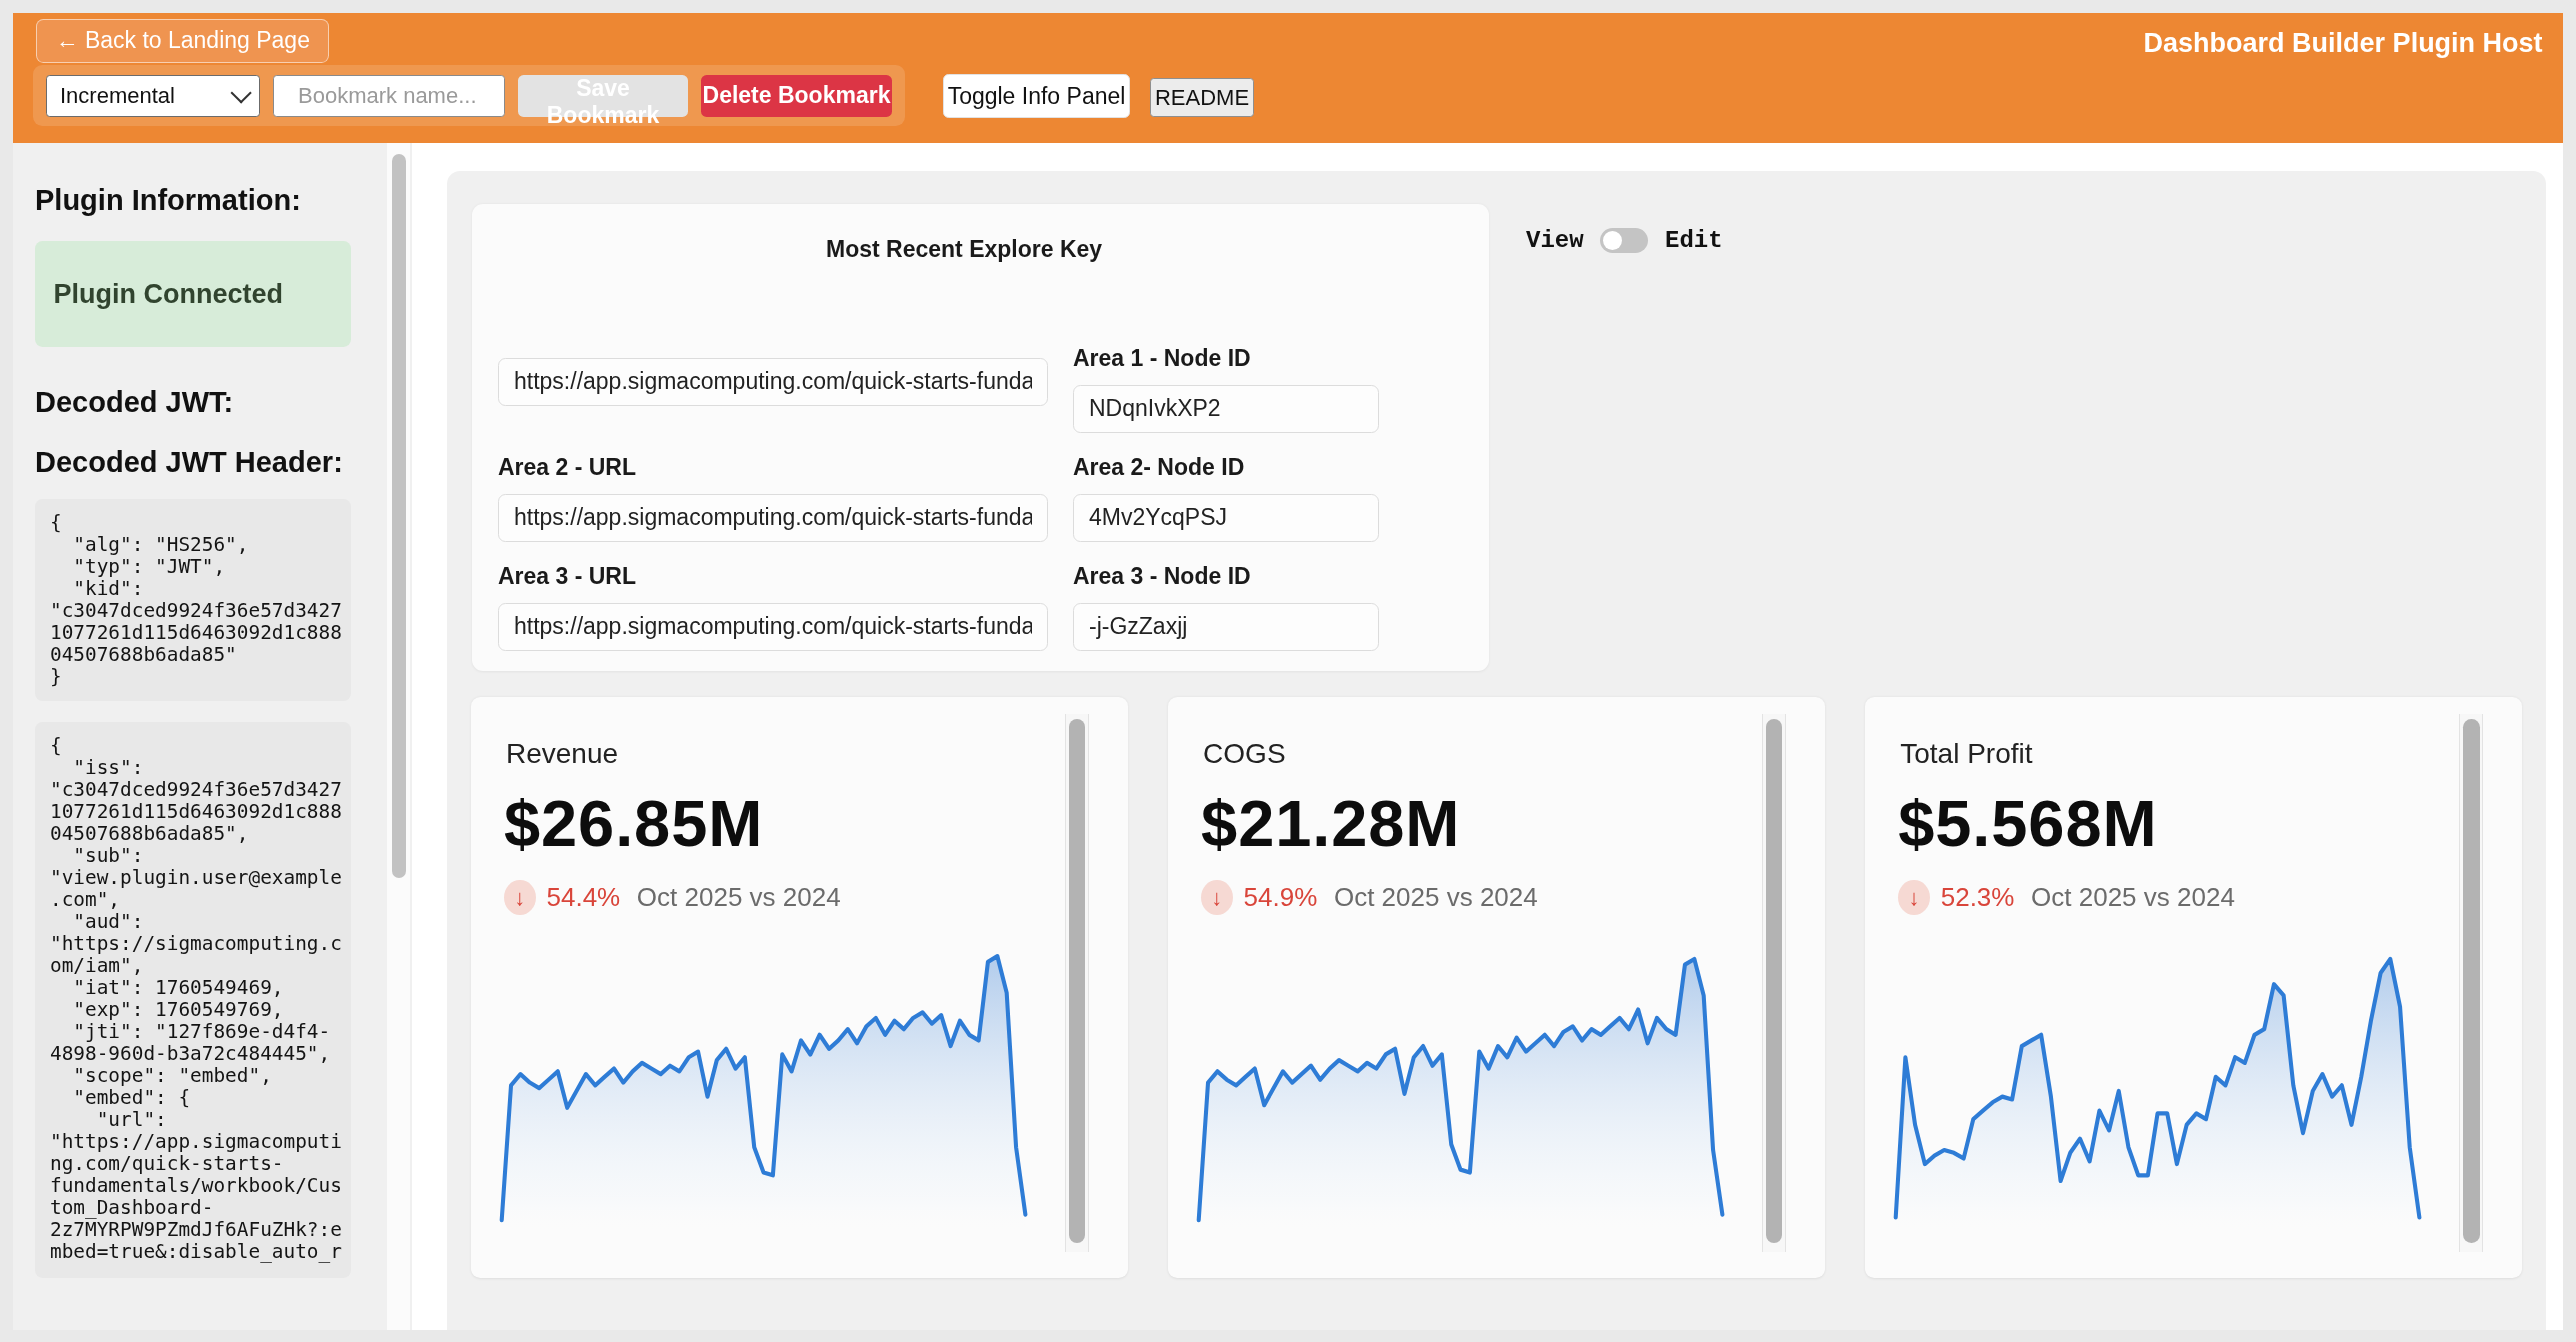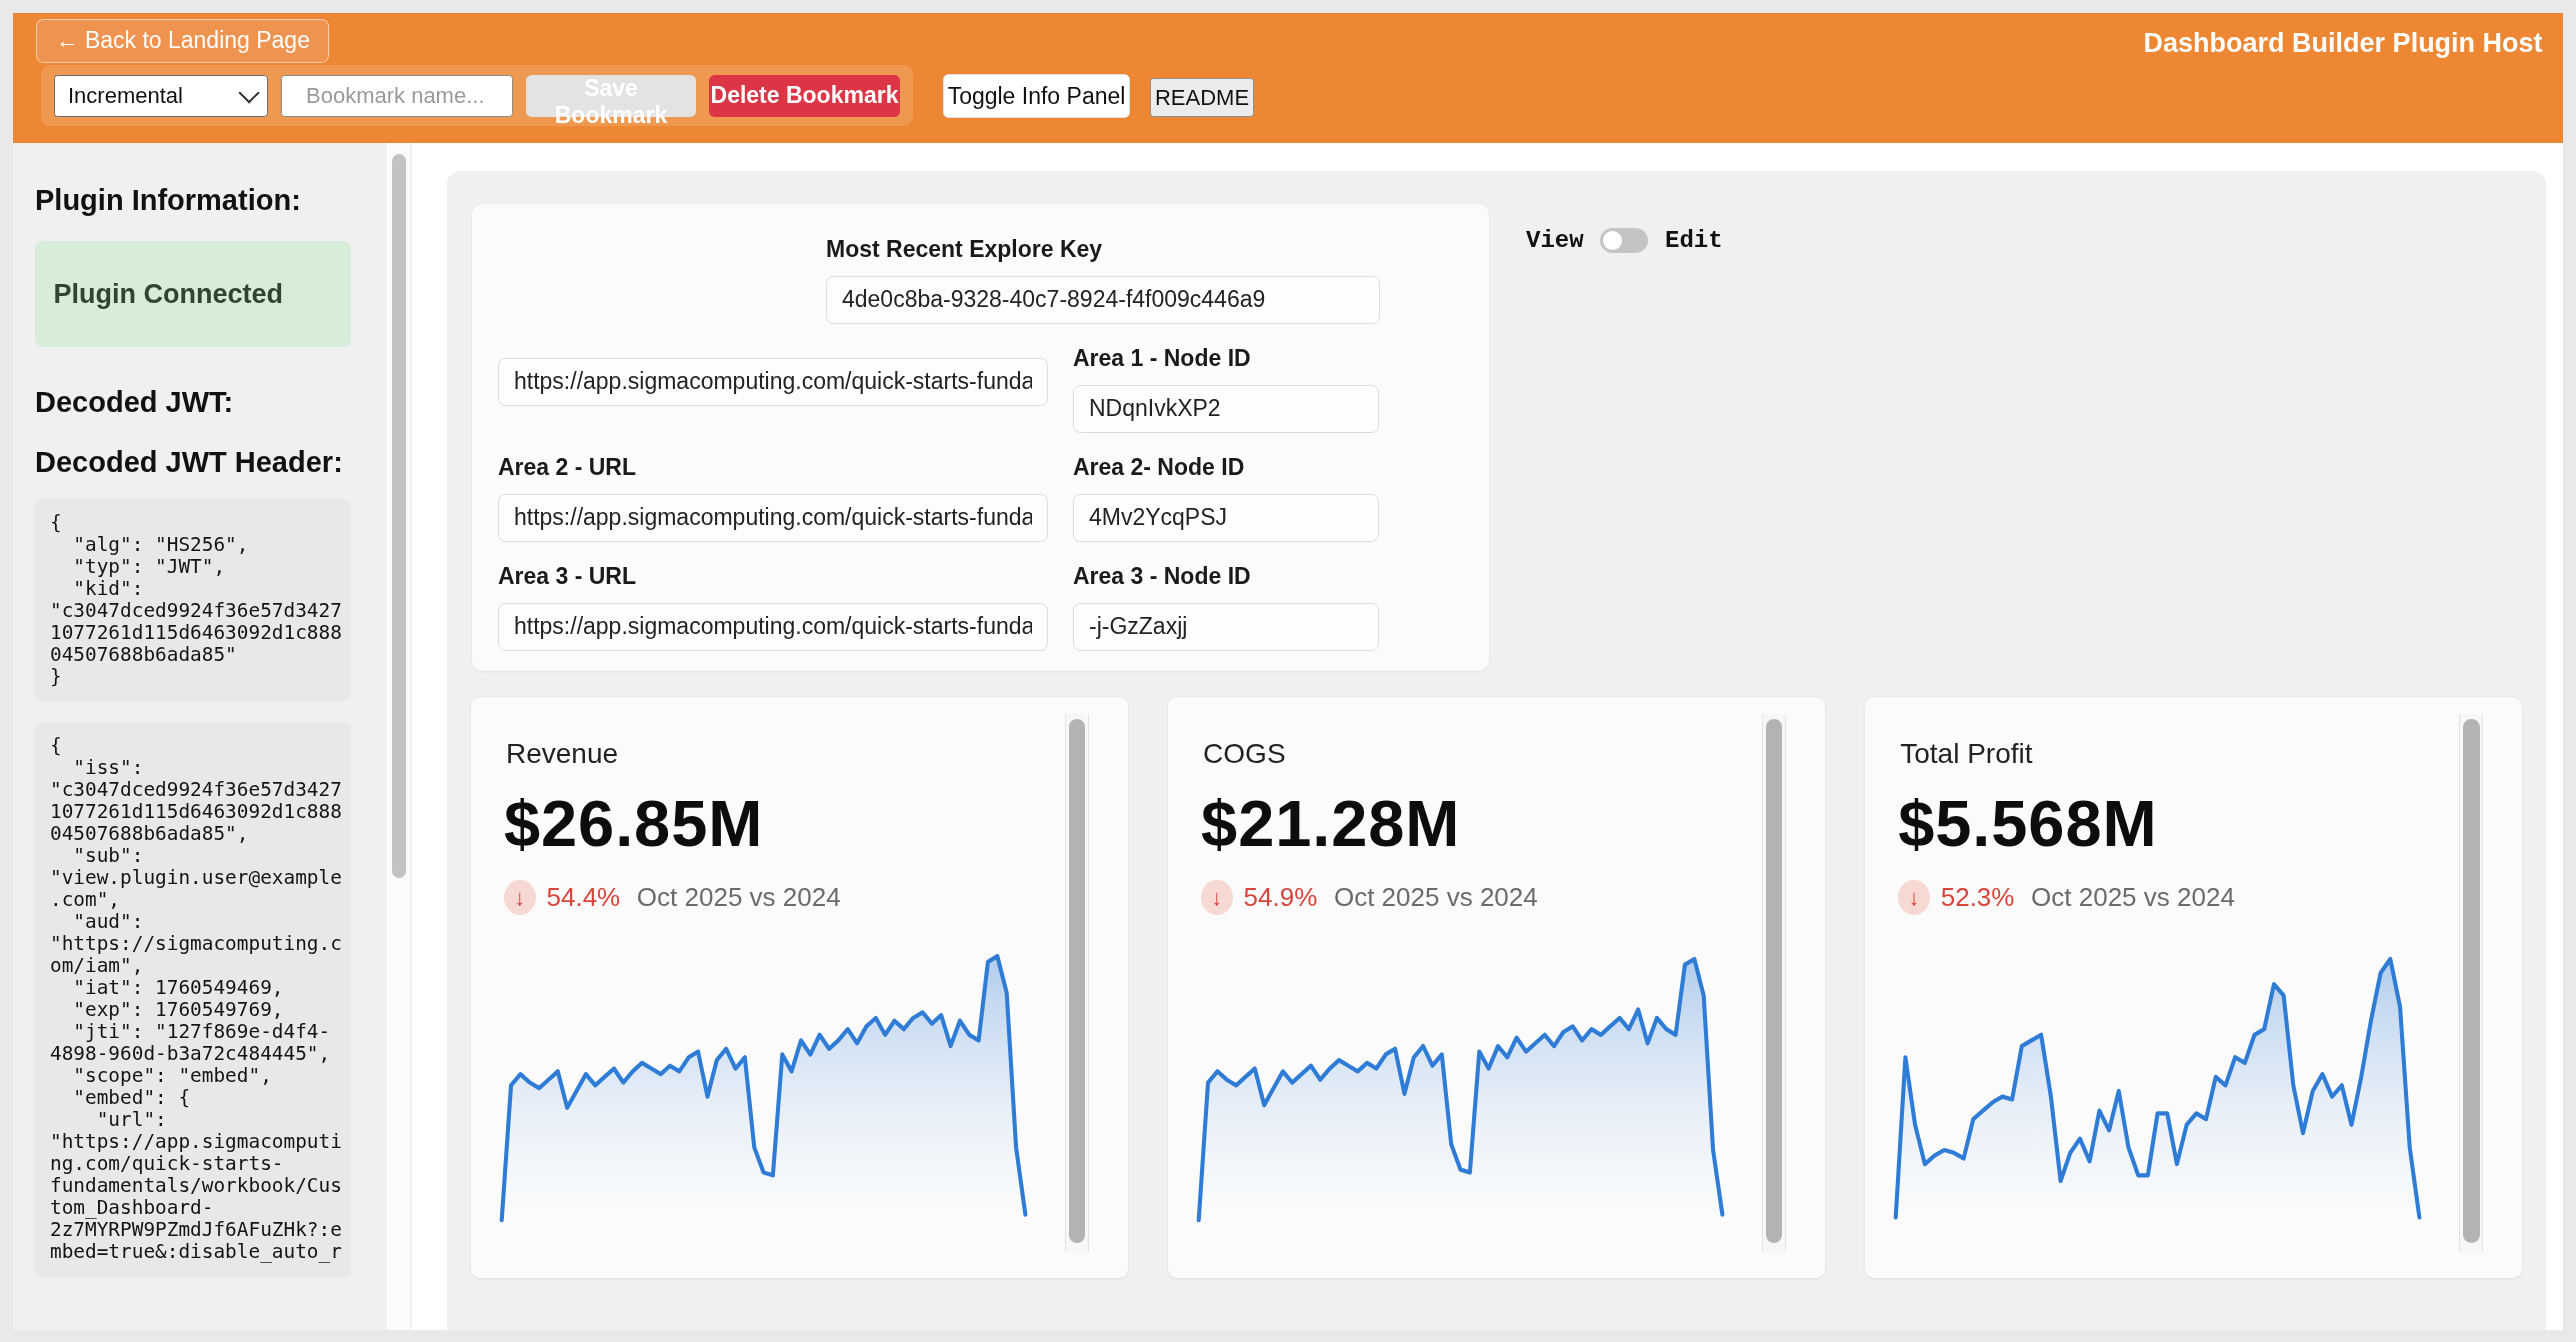--- a/index.html
+++ b/index.html
@@ -7,21 +7,21 @@
   body { font-family:"Liberation Sans", sans-serif; background:#e9e9e9; }
   .page { position:relative; width:2576px; height:1343px; padding:13px; }
   .inner { position:relative; width:2550px; height:1317px; background:#ffffff; overflow:hidden; }
 
   
   .topbar { position:relative; width:100%; height:130px; background:#ed8733; }
   .back-btn { position:absolute; left:23px; top:5.6px; height:44px; padding:0 18.5px;
     background:#ef9450; border:0.9px solid rgba(255,255,255,0.55); border-radius:7.4px;
     color:#ffffff; font-size:23px; display:flex; align-items:center; cursor:pointer; }
   .app-title { position:absolute; right:20.4px; top:15px; color:#ffffff; font-size:27px; font-weight:bold; }
-  .tool-group { position:absolute; left:28px; top:52px; height:61px; padding:0 13px;
+  .tool-group { position:absolute; left:20px; top:52px; height:61px; padding:0 13px;
     background:rgba(255,255,255,0.14); border-radius:9.3px; display:flex; align-items:center; gap:13px; }
   .select-box { width:214px; height:42px; background:#ffffff; border:0.9px solid #6b6b6b; border-radius:3.7px;
     display:flex; align-items:center; justify-content:space-between; padding:0 13px; font-size:22px; color:#111; cursor:pointer; }
   .chev { width:15px; height:15px; border-right:2.3px solid #333; border-bottom:2.3px solid #333;
     transform:rotate(45deg) translateY(-3.7px); }
   .bookmark-input { width:232px; height:42px; border:0.9px solid #8a8a8a; border-radius:3.7px; background:#fff;
     font-size:22px; padding:0 24px; color:#222; font-family:"Liberation Sans",sans-serif; }
   .bookmark-input::placeholder { color:#9a9a9a; }
   .btn { height:42px; border:none; border-radius:5.6px; font-size:23px; font-weight:bold; cursor:pointer;
     font-family:"Liberation Sans",sans-serif; }
@@ -160,21 +160,20 @@
         </div>
       </aside>
 
       <main class="main">
         <div class="panel">
 
           <div class="form-card">
             <div class="f-row">
               <div class="f-group g-b">
                 <div class="f-label">Most Recent Explore Key</div>
-                <input class="f-input" value="4de0c8ba-9328-40c7-8924-f4f009c446a9" style="">
               </div>
             </div>
 
             <div class="f-row">
               <div class="f-group g-url">
                 <input class="f-input" value="https://app.sigmacomputing.com/quick-starts-fundamentals/" style="">
               </div>
               <div class="f-group g-node">
                 <div class="f-label">Area 1 - Node ID</div>
                 <input class="f-input" value="NDqnIvkXP2" style="">

